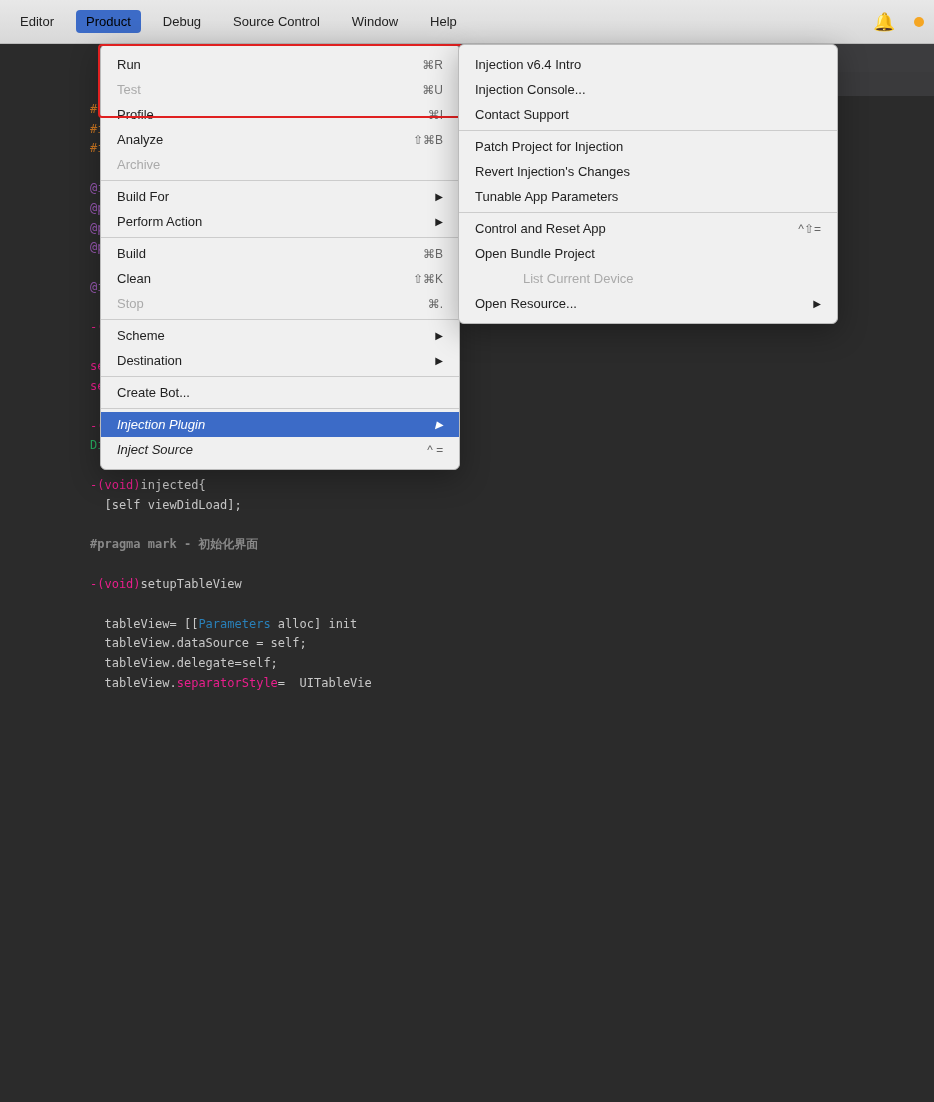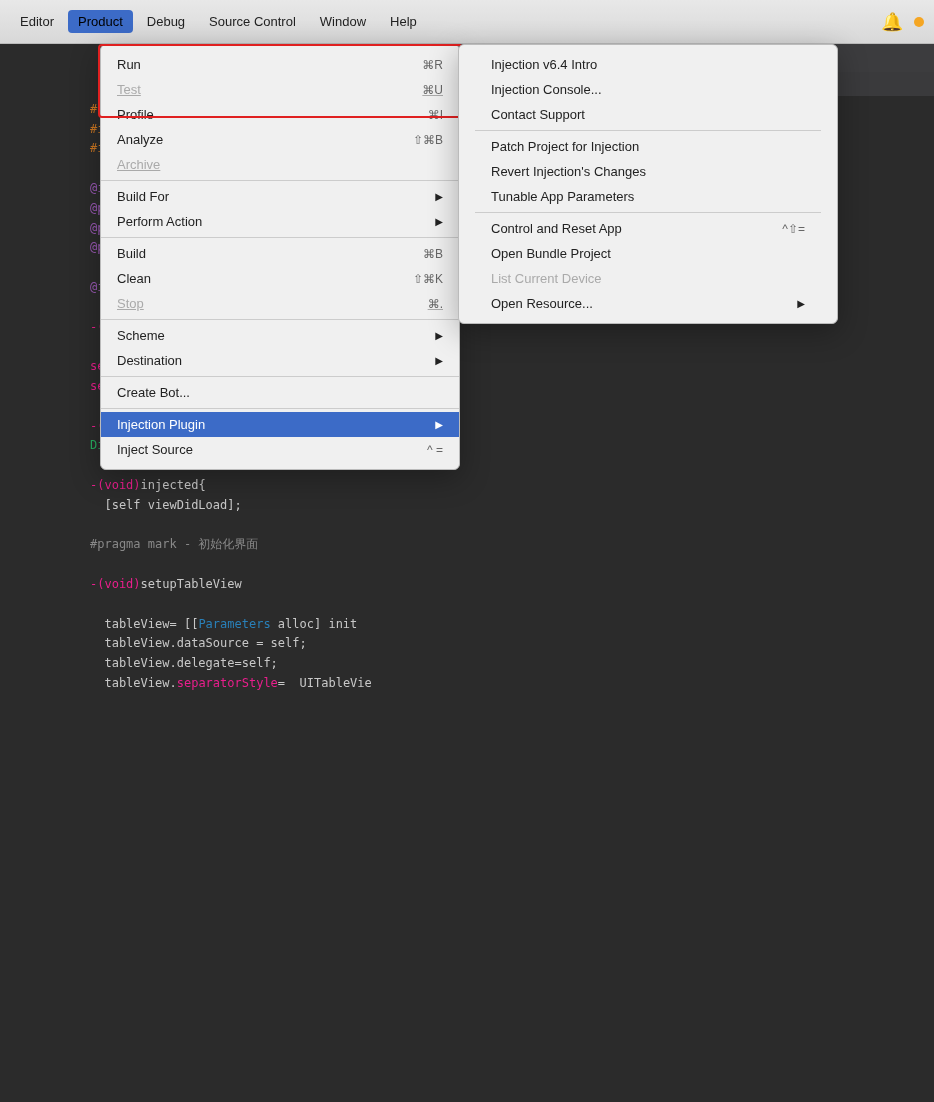--- a/index.html
+++ b/index.html
@@ -23,21 +23,21 @@
 
     
     .menu-bar {
       position: absolute;
       top: 0; left: 0; right: 0;
       height: 44px;
       background: linear-gradient(to bottom, #e8e8e8, #d8d8d8);
       display: flex;
       align-items: center;
       padding: 0 10px;
-      gap: 4px;
+      gap: 12px;
       border-bottom: 1px solid #bbb;
       z-index: 100;
     }
 
     .menu-item {
       padding: 4px 10px;
       font-size: 13px;
       color: #222;
       cursor: pointer;
       border-radius: 4px;
@@ -62,37 +62,37 @@
       padding: 4px 0;
     }
 
     .menu-section {
       border-bottom: 1px solid #ccc;
       padding: 3px 0;
     }
 
     .menu-section:last-child {
       border-bottom: none;
+      font-style: italic;
     }
 
     .dropdown-item {
       display: flex;
       align-items: center;
       justify-content: space-between;
       padding: 5px 16px;
       font-size: 13px;
       color: #222;
       cursor: pointer;
       white-space: nowrap;
     }
 
     .dropdown-item.disabled {
       color: #aaa;
       cursor: default;
-      text-decoration: underline;
     }
 
     .dropdown-item.highlighted {
       background: #3c6bc7;
       color: white;
     }
 
     .dropdown-item .shortcut {
       color: #666;
       font-size: 12px;
@@ -108,21 +108,21 @@
     .injection-submenu {
       position: absolute;
       top: 44px;
       left: 458px;
       width: 380px;
       background: #f0f0f0;
       border: 1px solid #bbb;
       border-radius: 6px;
       box-shadow: 0 8px 30px rgba(0,0,0,0.3);
       z-index: 210;
-      padding: 4px 16px;
+      padding: 4px 0;
     }
 
     .submenu-section {
       border-bottom: 1px solid #ccc;
       padding: 3px 0;
     }
 
     .submenu-section:last-child {
       border-bottom: none;
     }
@@ -132,20 +132,21 @@
       align-items: center;
       justify-content: space-between;
       padding: 5px 16px;
       font-size: 13px;
       color: #222;
       cursor: pointer;
     }
 
     .submenu-item.disabled {
       color: #aaa;
+      margin-left: 48px;
     }
 
     .submenu-item .shortcut {
       color: #666;
       font-size: 12px;
     }
 
     .submenu-item .arrow {
       font-size: 10px;
     }
@@ -195,21 +196,21 @@
 
 <span style="color:#e91e8c;">self</span>.viev                       <span style="color:#2980b9;">whiteColor</span>];
 <span style="color:#e91e8c;">self</span> se
 
 <span style="color:#e91e8c;">-(void)</span>didR                   super d
 <span style="color:#27ae60;">Disp</span>
 
 <span style="color:#e91e8c;">-(void)</span>injected{
   [self viewDidLoad];
 
-<span style="color:#888;">#pragma mark - 初始化界面</span>
+<span style="color:#888;font-weight:bold;">#pragma mark - 初始化界面</span>
 
 <span style="color:#e91e8c;">-(void)</span>setupTableView
 
   tableView= [[<span style="color:#2980b9;">Parameters</span> alloc] init
   tableView.dataSource = self;
   tableView.delegate=self;
   tableView.<span style="color:#e91e8c;">separatorStyle</span>=  UITableVie
   </div>
 </div>
 

